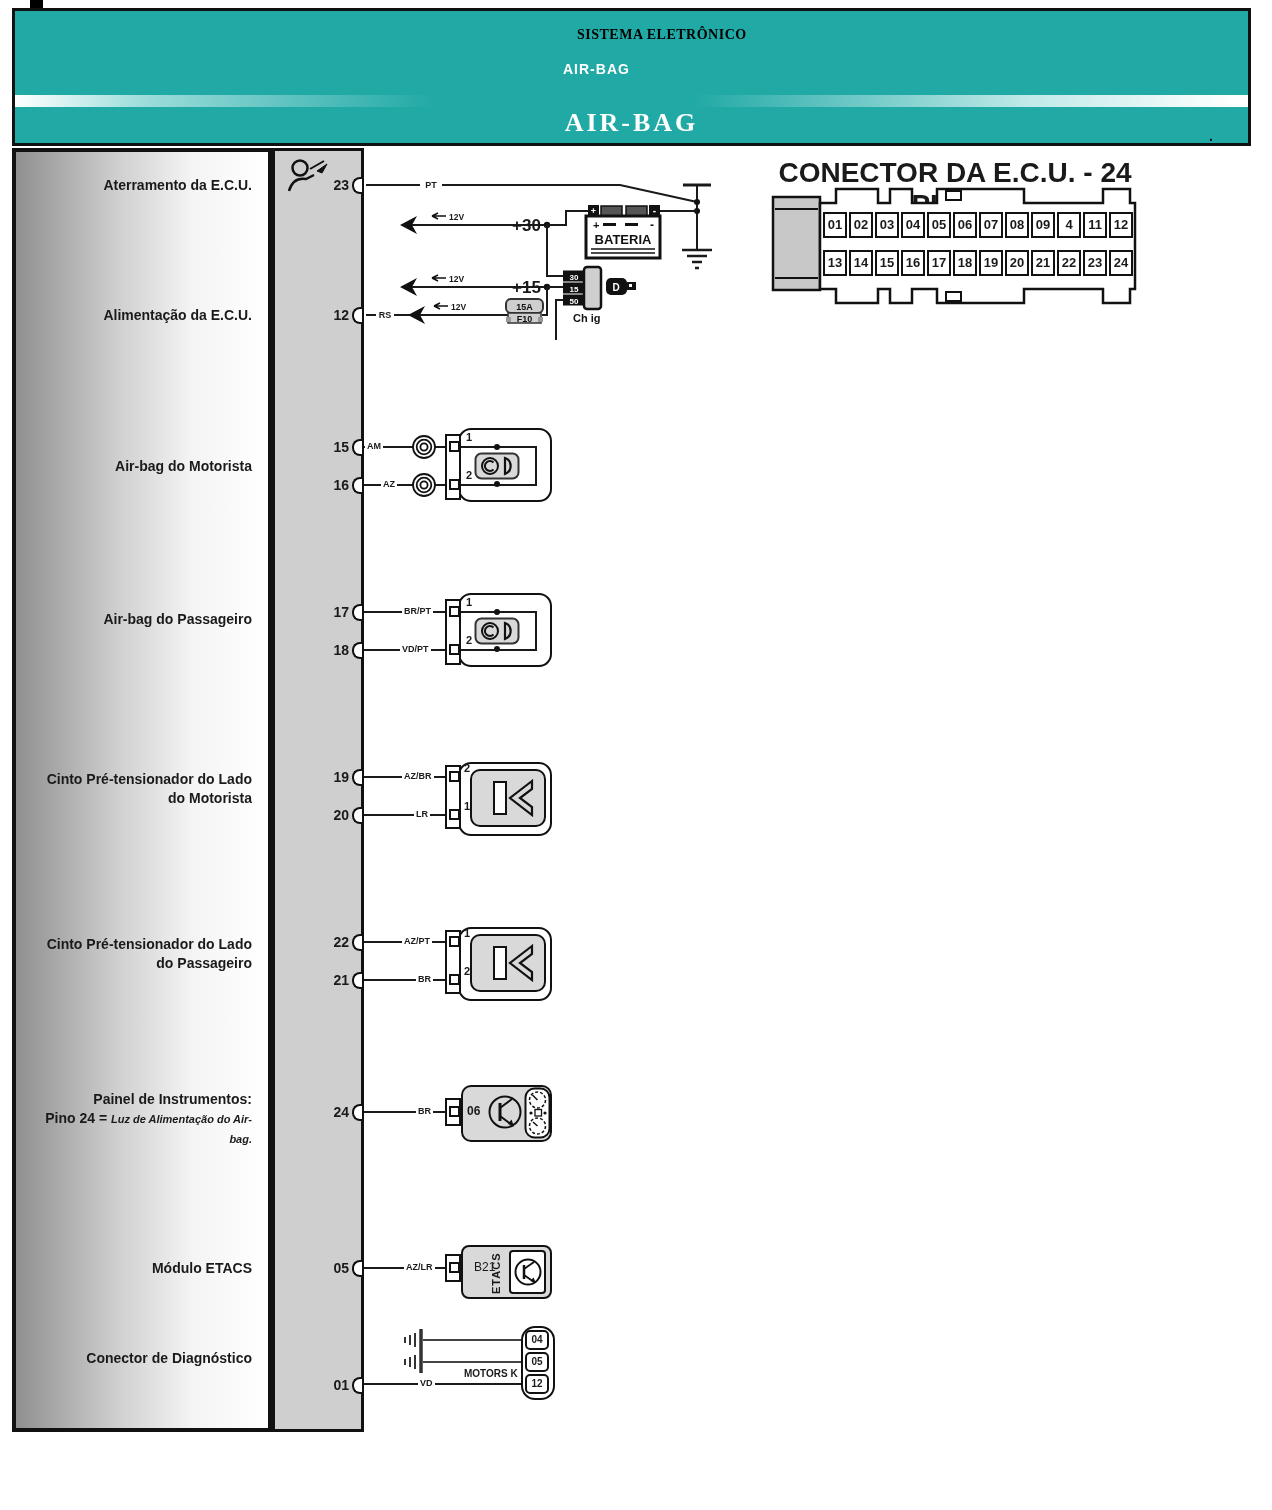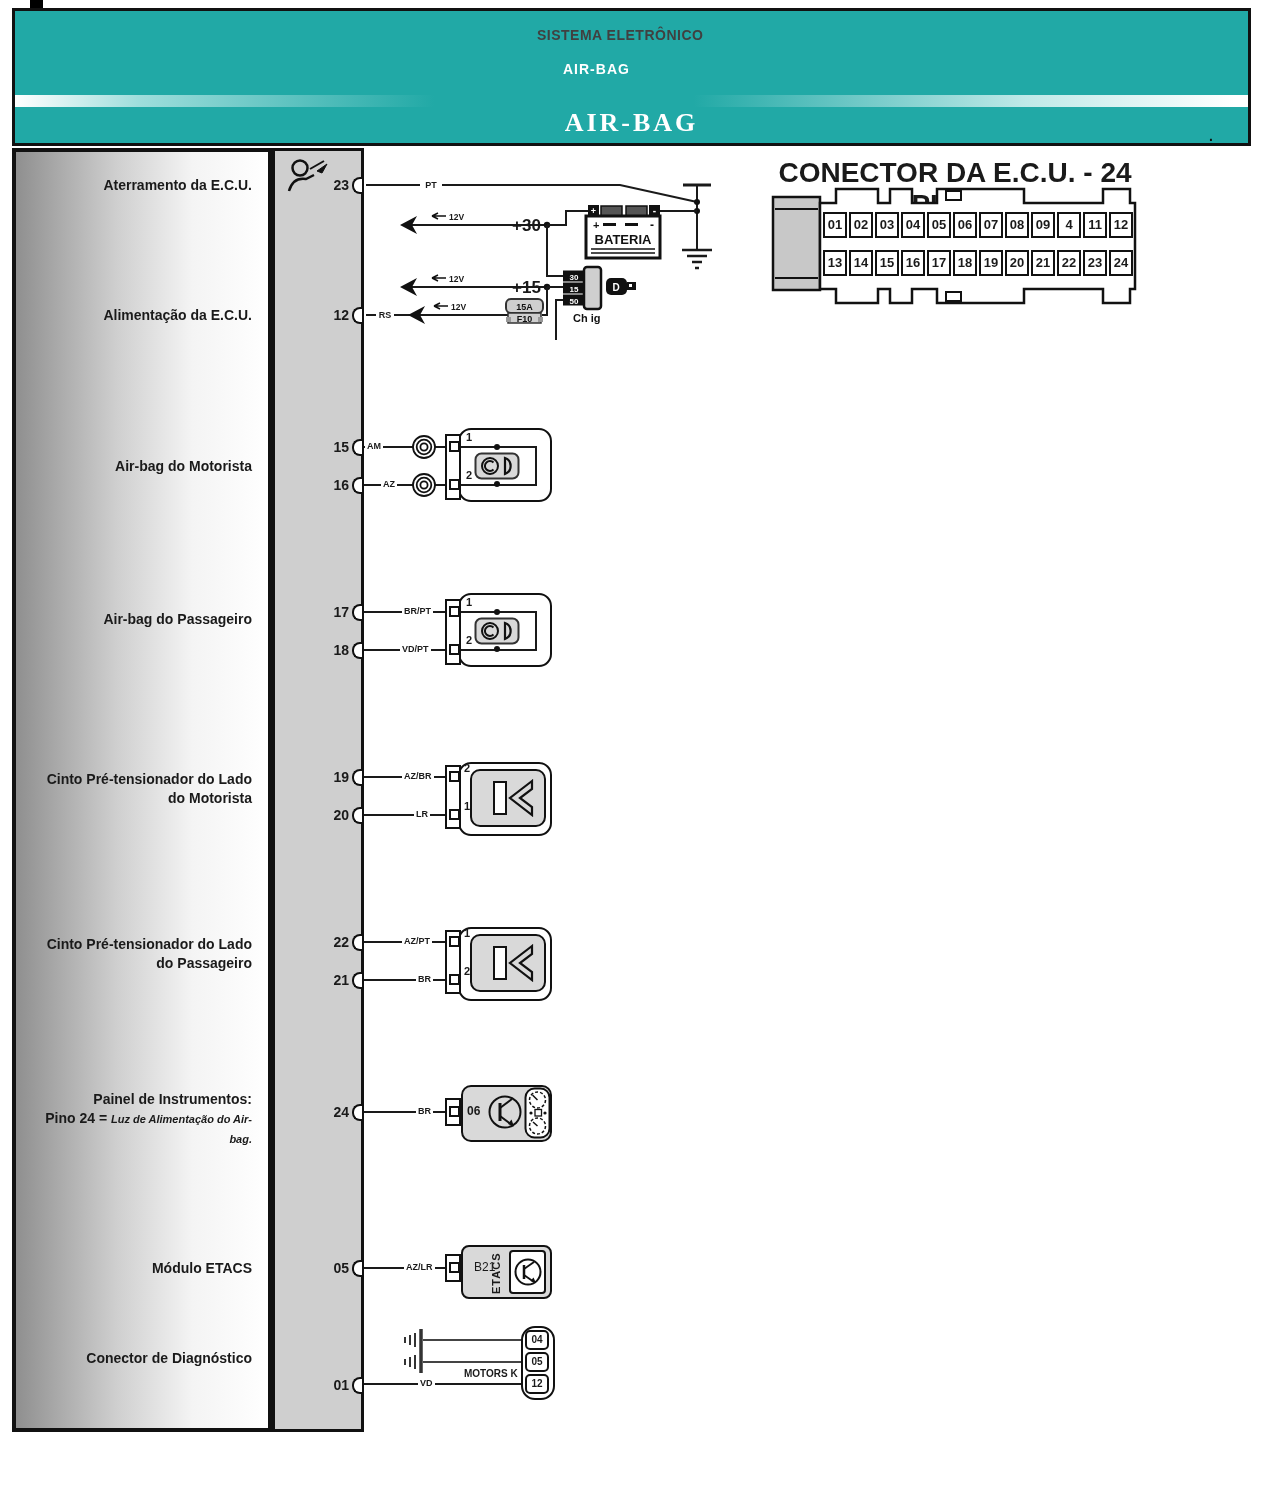--- a/index.html
+++ b/index.html
@@ -3,21 +3,21 @@
 <meta charset="utf-8">
 <style>
   html,body{margin:0;padding:0;background:#fff;}
   #page{position:relative;width:1272px;height:1510px;background:#fff;overflow:hidden;
         font-family:"Liberation Sans",sans-serif;color:#1a1a1a;}
   .abs{position:absolute;}
   
   #hdr{position:absolute;left:12px;top:8px;width:1233px;height:132px;border:3px solid #111;background:#21a9a6;}
   #badge{position:absolute;left:62px;top:16px;width:358px;height:30px;border:3px solid #fff;border-radius:18px;
          color:#fff;font-weight:bold;font-size:16px;letter-spacing:.5px;text-align:center;line-height:30px;}
-  .hdr-serif{position:absolute;color:#404040;font-family:Liberation Sans, sans-serif;font-weight:bold;}
+  .hdr-serif{position:absolute;color:#000000;font-family:Liberation Serif, serif;font-weight:bold;margin-left:40px;}
   #sys1{left:522px;top:16px;font-size:14px;letter-spacing:.5px;}
   #sys2{position:absolute;left:548px;top:50px;color:#fff;font-weight:bold;font-size:14px;letter-spacing:1px;}
   #grad{position:absolute;left:0;top:84px;width:100%;height:12px;
         background:linear-gradient(90deg,#ffffff 0%,#9fdedc 10%,#21a9a6 34%,#21a9a6 55%,#bfe9e8 82%,#ffffff 99%);}
   #banner{position:absolute;left:0;top:96px;width:100%;height:30px;text-align:center;color:#fff;
           font-family:"Liberation Serif",serif;font-weight:bold;font-size:26px;letter-spacing:3px;line-height:32px;}
   #corner-mark{position:absolute;left:30px;top:0;width:13px;height:9px;background:#000;}
   #stray-dot{position:absolute;left:1209px;top:128px;font-weight:bold;font-size:14px;color:#111;}
   
   #sidebar{position:absolute;left:12px;top:148px;width:260px;height:1284px;box-sizing:border-box;

